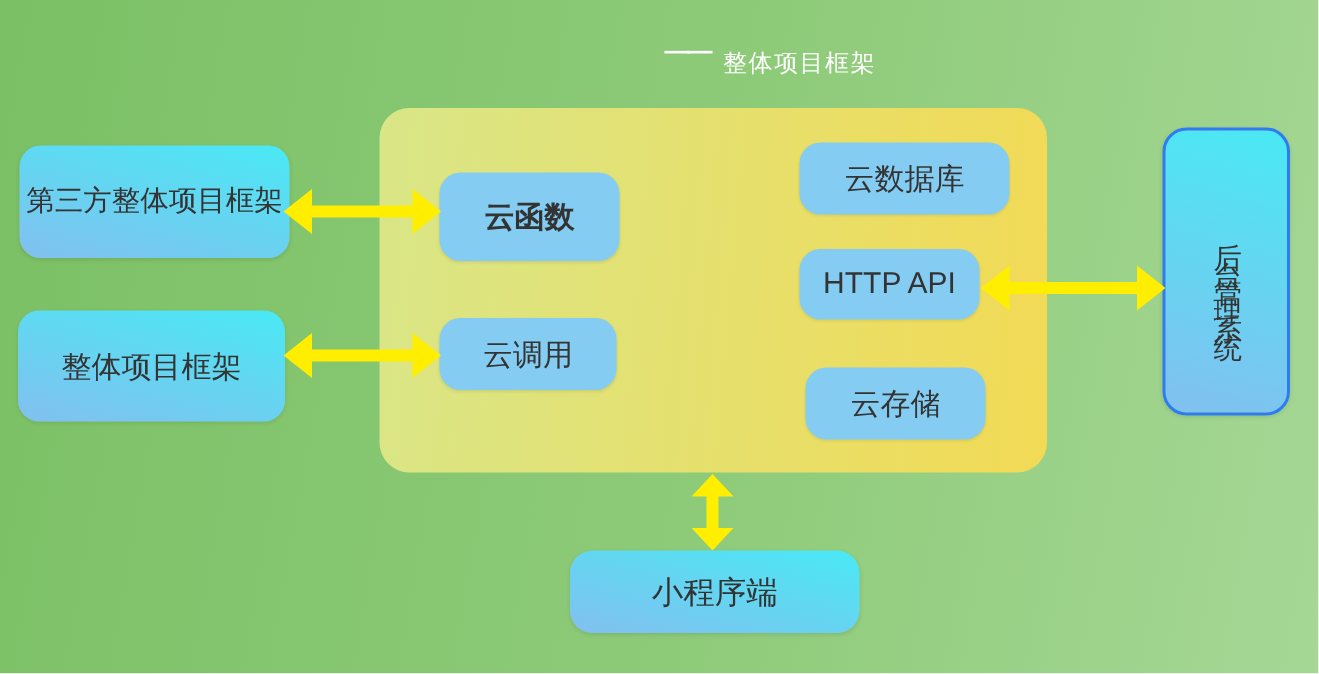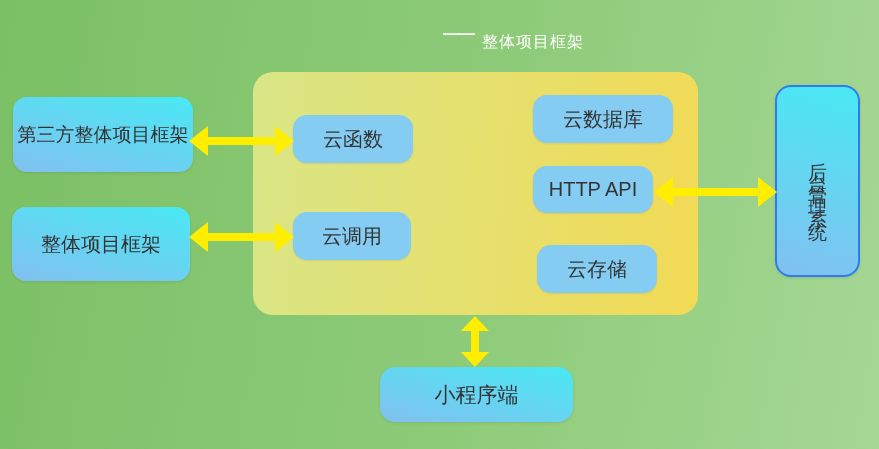--- a/index.html
+++ b/index.html
@@ -45,21 +45,21 @@
     position: absolute; left: 253px; top: 72px; width: 445px; height: 243px;
     background: linear-gradient(95deg, var(--panel_left, #d9e687) 0%, var(--panel_right, #f2da55) 100%);
     border-radius: 20px;
   }
   .inner {
     background: var(--inner_blue, #84ccf2);
     border-radius: 14px;
     box-shadow: 0 1px 2px rgba(0,0,0,0.08);
     font-size: 20px;
   }
-  .node-cloud-function { left: 40px; top: 43px;  width: 120px; height: 48px; }
+  .node-cloud-function { left: 40px; top: 43px;  width: 120px; height: 59px; font-weight: bold; }
   .node-cloud-call     { left: 40px; top: 140px; width: 118px; height: 48px; }
   .node-cloud-db       { left: 280px; top: 23px;  width: 140px; height: 48px; }
   .node-http-api       { left: 280px; top: 94px;  width: 120px; height: 47px; }
   .node-cloud-storage  { left: 284px; top: 173px; width: 120px; height: 48px; }
 
   
   .node-admin {
     left: 775px; top: 85px; width: 85px; height: 192px;
     border: 2px solid var(--admin_border, #2e7bf2);
     border-radius: 16px;

